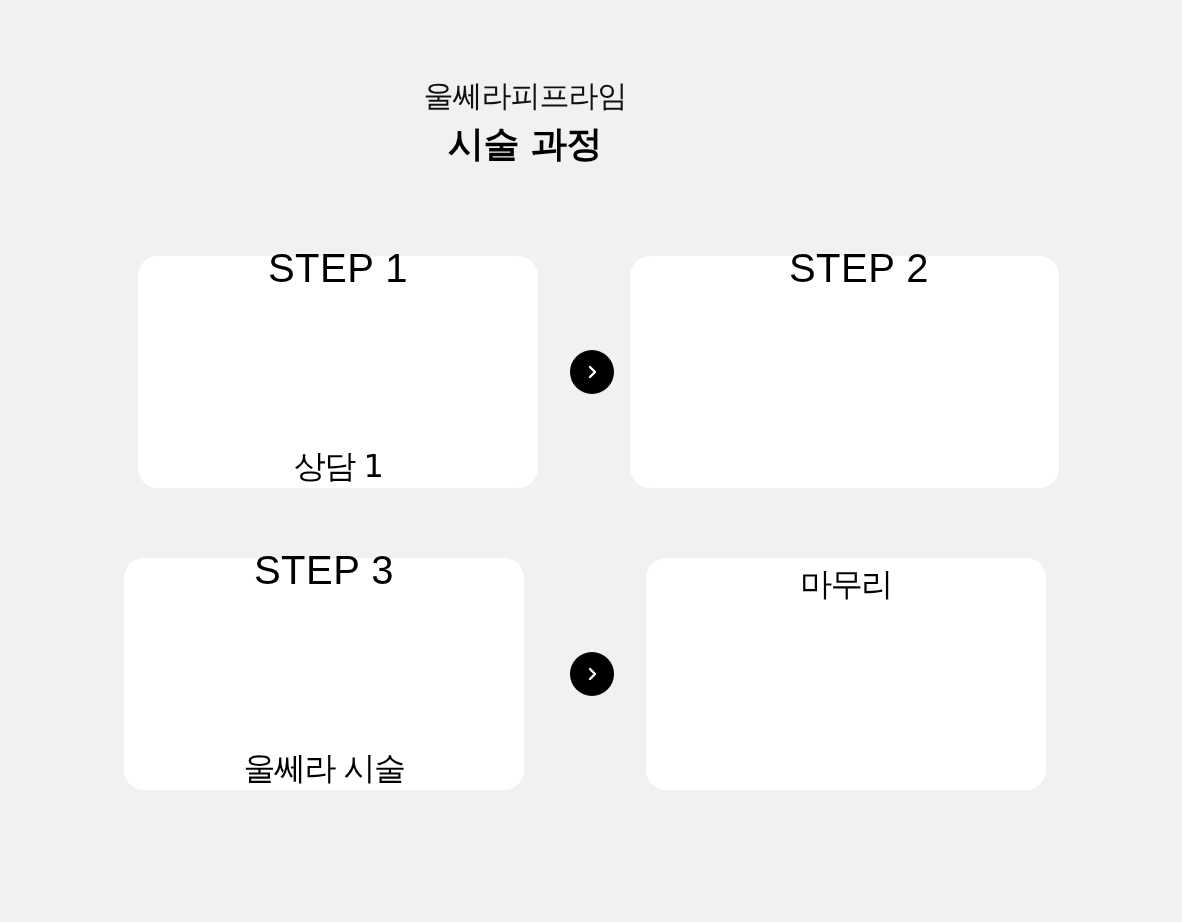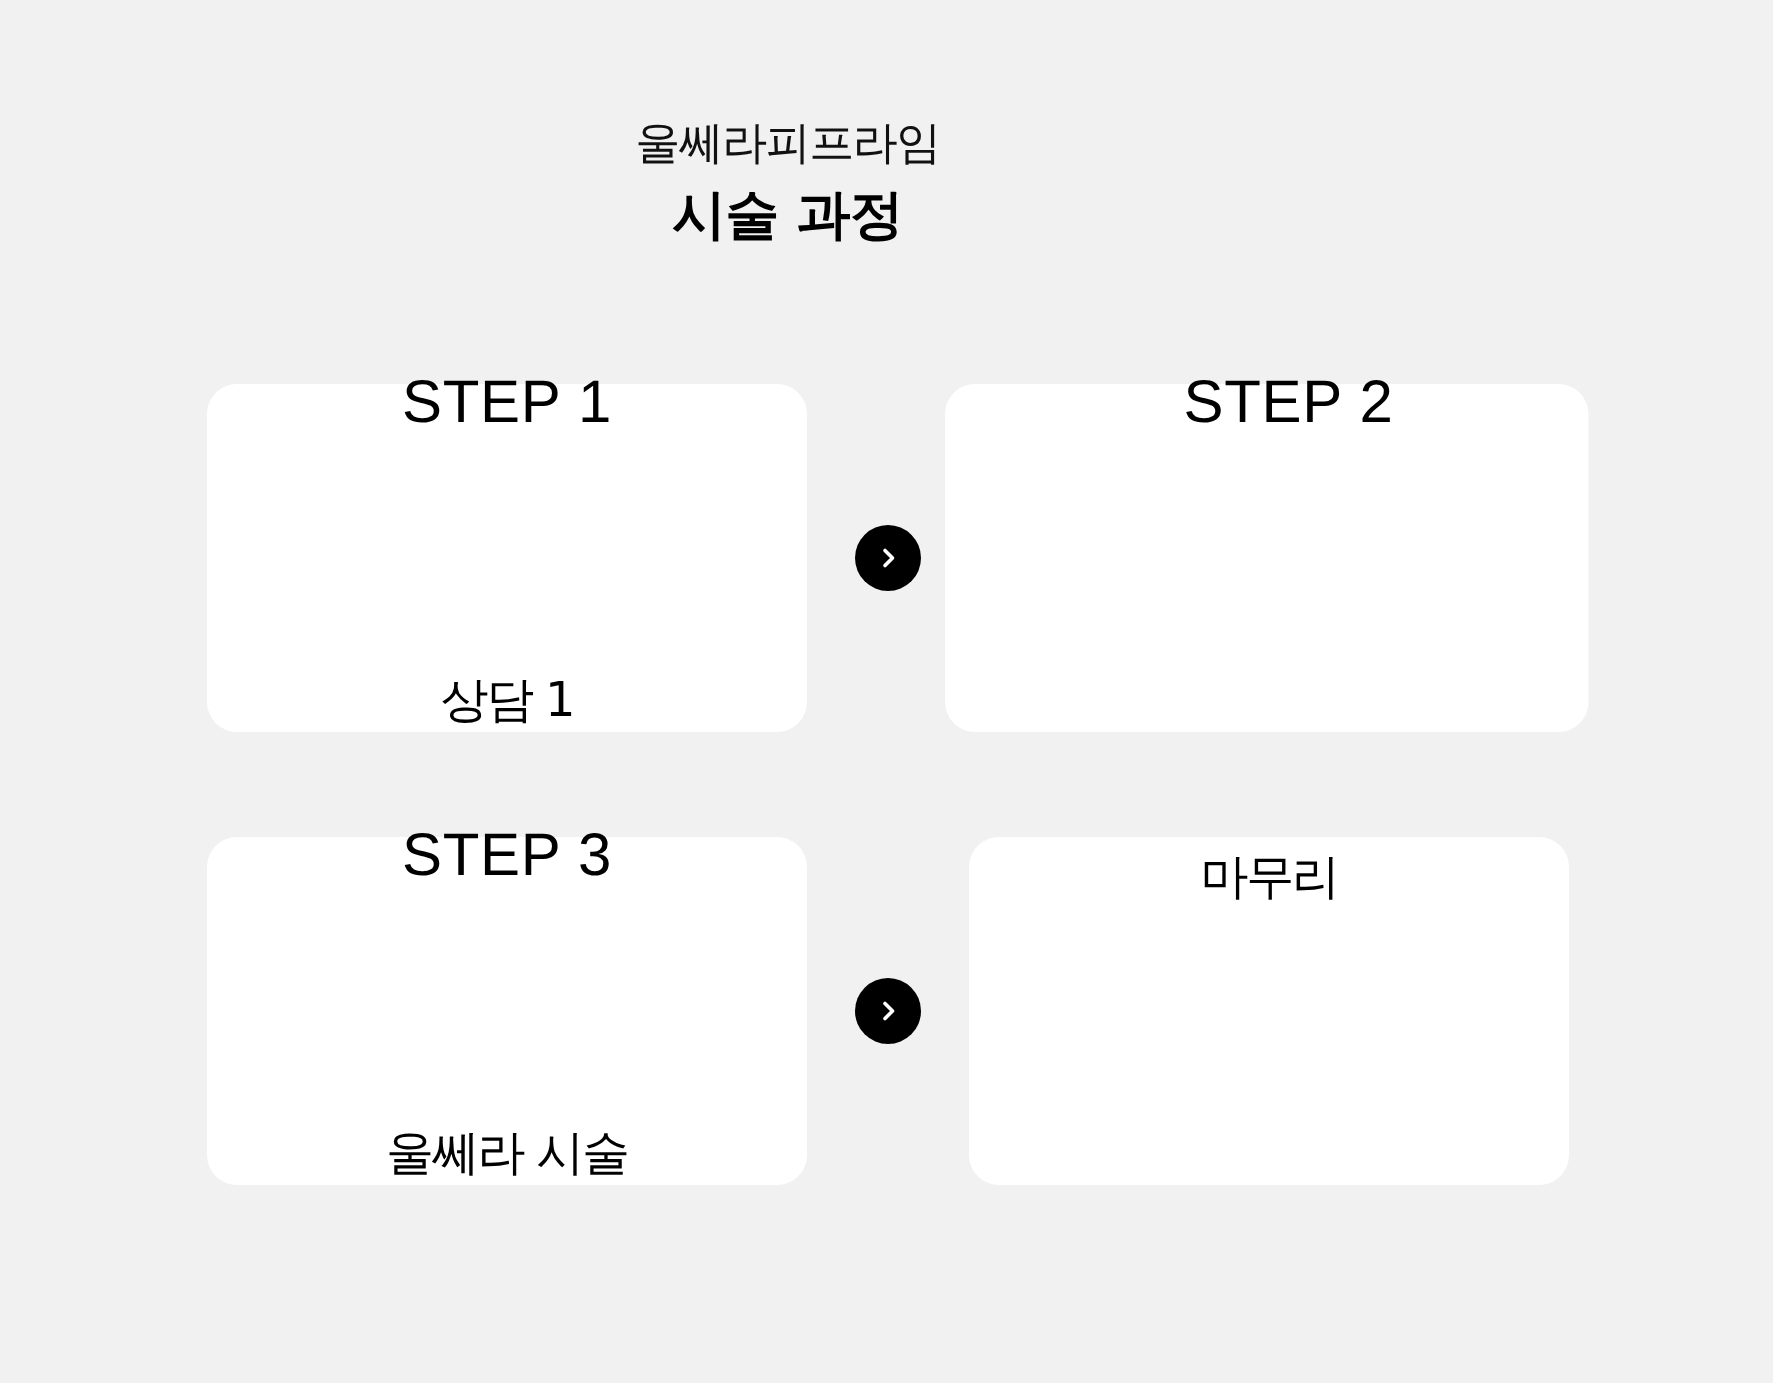--- a/index.html
+++ b/index.html
@@ -96,21 +96,21 @@
 <div class="arrow" style="left:570px; top:350px;">
   <svg viewBox="0 0 18 18">
     <path d="M7 4 L12 9 L7 14" fill="none" stroke="#ffffff" stroke-width="2.4" stroke-linecap="round" stroke-linejoin="round"></path>
   </svg>
 </div>
 
 <div class="card" style="left:630px; top:256px;padding-left:29px;">
   <div class="step-label">STEP 2</div>
 </div>
 
-<div class="card" style="left:138px; top:558px;">
+<div class="card" style="left:124px; top:558px;">
   <div class="step-label">STEP 3</div>
   <div class="step-desc">울쎄라 시술</div>
 </div>
 
 <div class="arrow" style="left:570px; top:652px;">
   <svg viewBox="0 0 18 18">
     <path d="M7 4 L12 9 L7 14" fill="none" stroke="#ffffff" stroke-width="2.4" stroke-linecap="round" stroke-linejoin="round"></path>
   </svg>
 </div>
 

